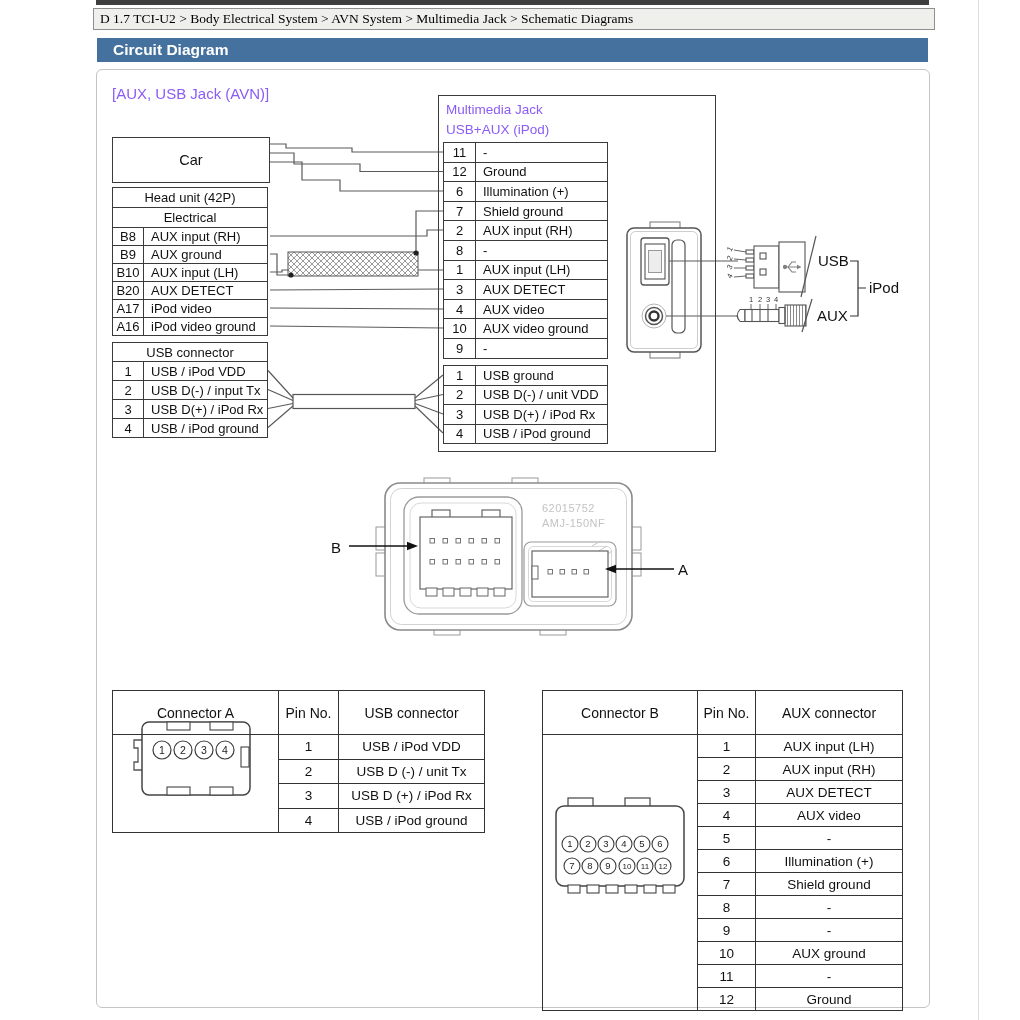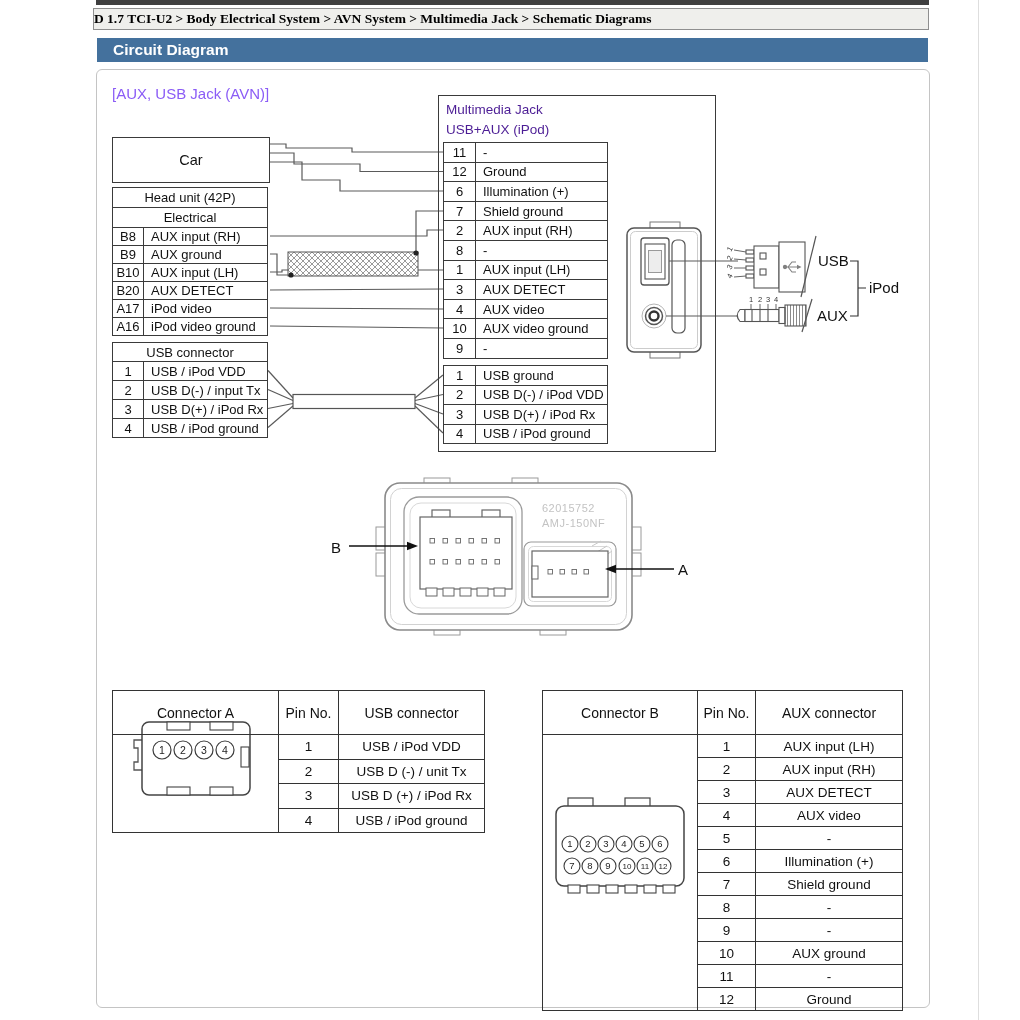--- a/index.html
+++ b/index.html
@@ -1,36 +1,36 @@
 <!DOCTYPE html>
 <html><head>
 <meta charset="utf-8">
 <style>
   html,body{margin:0;padding:0;background:#fff;width:1020px;height:1020px;
     font-family:"Liberation Sans",sans-serif;position:relative;overflow:hidden;}
   .abs{position:absolute;}
   #topstrip{left:96px;top:0;width:833px;height:5px;background:#3f3f3f;}
   #breadcrumb{left:93px;top:8px;width:834px;height:20px;background:#efefec;
     border:1px solid #8f8f8f;font-family:"Liberation Serif",serif;font-size:13.5px;
-    color:#000;line-height:20px;box-sizing:content-box;font-weight:bold;}
+    color:#000;line-height:20px;padding-left:6px;box-sizing:content-box;}
   #bluebar{left:97px;top:38px;width:831px;height:24px;background:#44719d;
     color:#fff;font-size:15.5px;font-weight:bold;line-height:24px;padding-left:16px;
     box-sizing:border-box;}
   #frame{left:96px;top:69px;width:832px;height:937px;border:1.5px solid #c4c4c4;
     border-radius:6px;background:#fff;z-index:0;}
   #edge-line{left:978px;top:0;width:1px;height:1020px;background:#dedede;}
   #art{left:0;top:0;width:1020px;height:1020px;z-index:1;}
   .lay2{z-index:2;}
   #diagram-label{left:112px;top:85px;font-size:15px;color:#8b5cf6;}
   #car-box{left:112px;top:137px;width:158px;height:46px;border:1.6px solid #3a3a3a;
     display:flex;align-items:center;justify-content:center;font-size:14.5px;color:#111;
     box-sizing:border-box;background:transparent;}
   #mm-box{left:438px;top:95px;width:278px;height:357px;border:1.4px solid #3a3a3a;
     box-sizing:border-box;background:transparent;}
-  #mm-title{left:446px;top:100px;font-size:13.5px;color:#4c1d95;line-height:20px;}
+  #mm-title{left:446px;top:100px;font-size:13.5px;color:#8b5cf6;line-height:20px;}
   table.t{position:absolute;border-collapse:collapse;table-layout:fixed;
     font-size:13px;color:#111;background:transparent;}
   table.t td{border:1.4px solid #3a3a3a;padding:0;text-align:center;
     vertical-align:middle;overflow:hidden;white-space:nowrap;}
   table.t td.l{text-align:left;padding-left:7px;}
   table.bt{font-size:13.5px;margin-top:32px;}
   table.bt td{border:1.5px solid #333;}
   table.bt td.hd{font-size:14px;}
   table.bt td.blank{border-bottom:1.5px solid #333;}
   svg text{font-family:"Liberation Sans",sans-serif;}
@@ -399,21 +399,21 @@
       <col style="width:32px">
       <col>
     </colgroup>
   <tbody>
       <tr style="height:19.5px">
         <td>1</td>
         <td class="l">USB ground</td>
       </tr>
   <tr style="height:19.5px">
         <td>2</td>
-        <td class="l">USB D(-) / iPod VDD</td>
+        <td class="l">USB D(-) / unit VDD</td>
       </tr>
   <tr style="height:19.5px">
         <td>3</td>
         <td class="l">USB D(+) / iPod Rx</td>
       </tr>
   <tr style="height:19.5px">
         <td>4</td>
         <td class="l">USB / iPod ground</td>
       </tr>
 </tbody>

